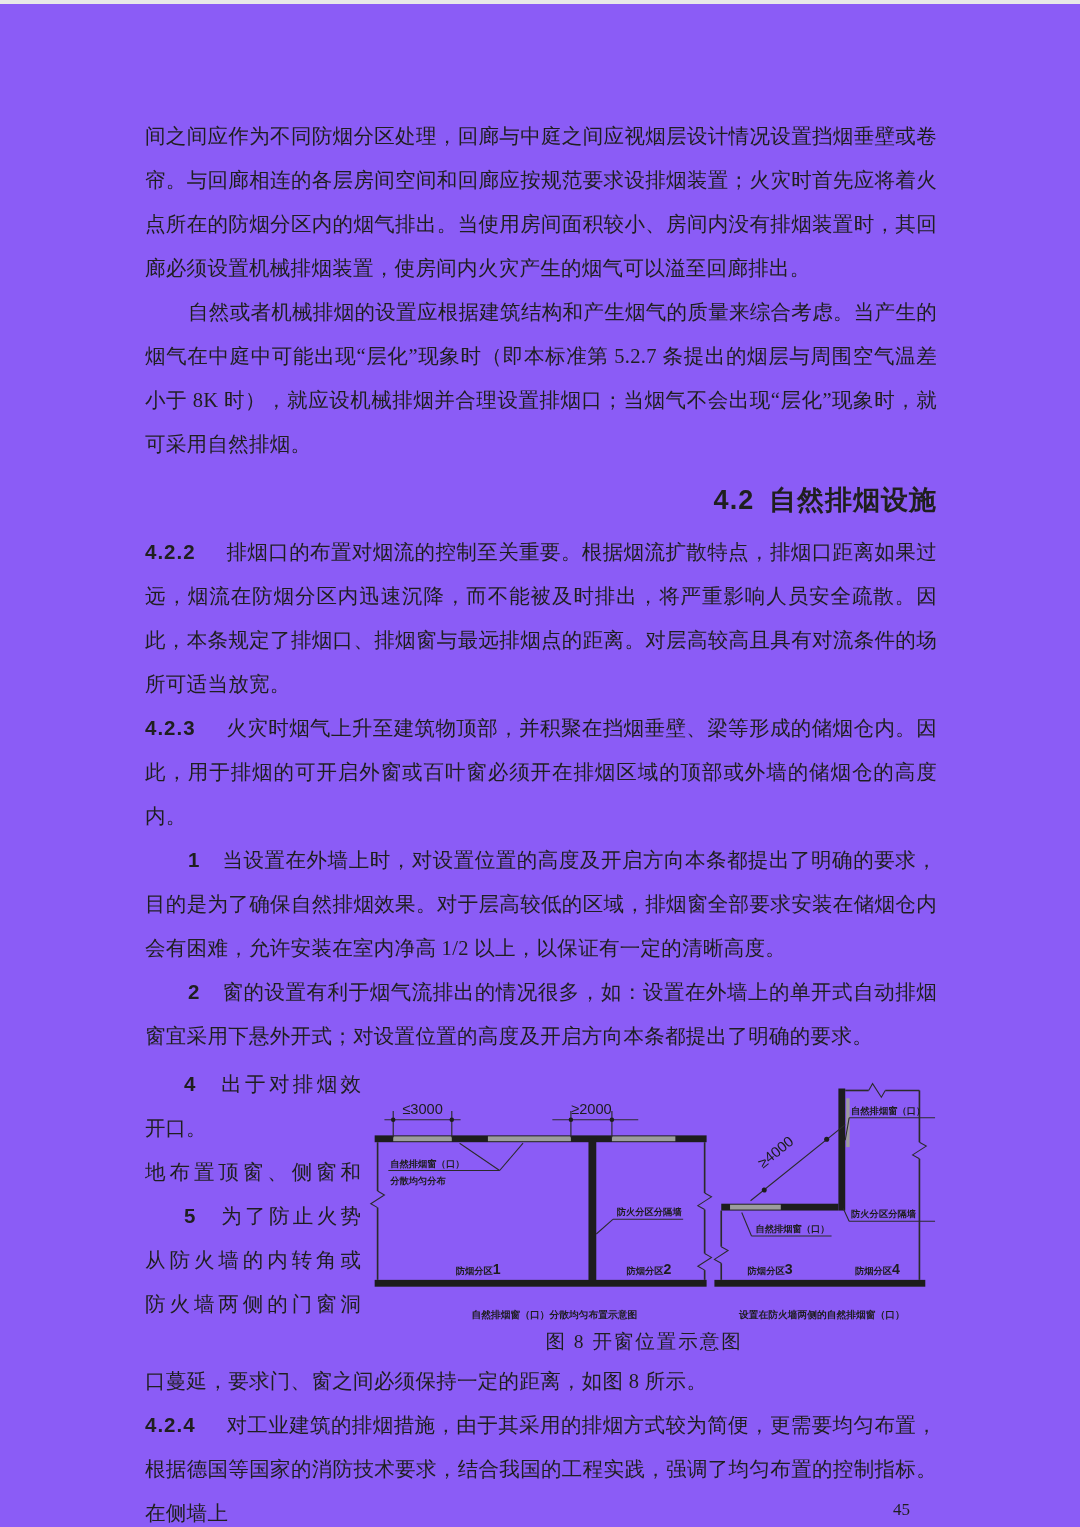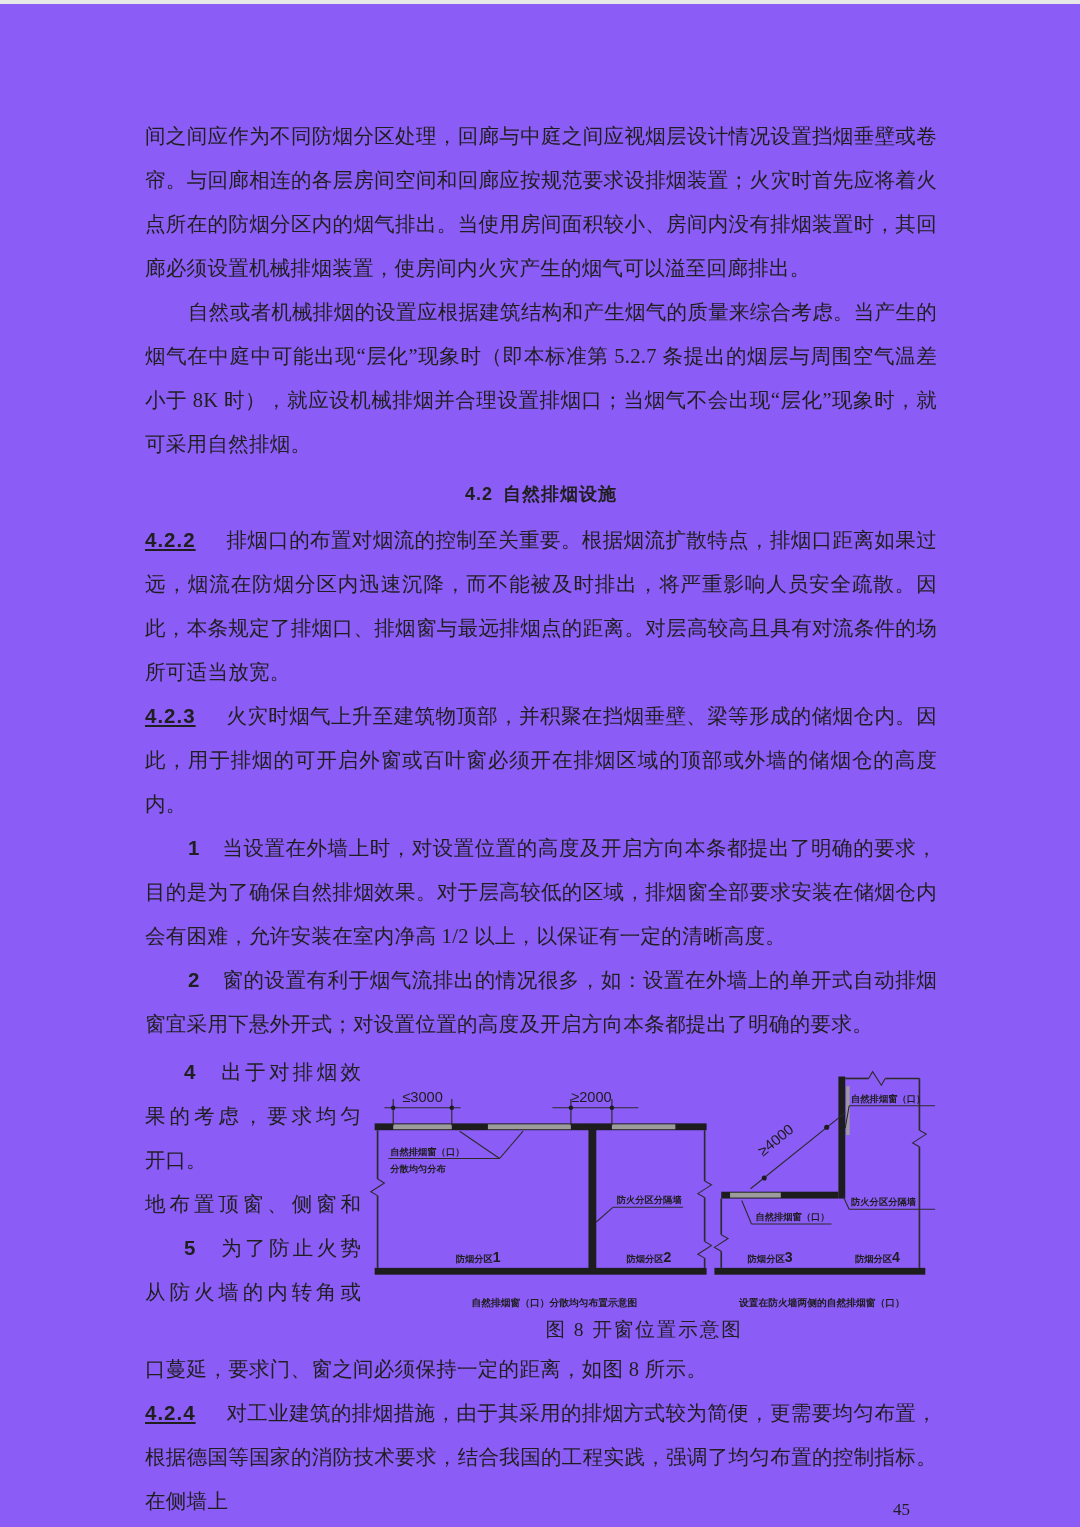--- a/index.html
+++ b/index.html
@@ -23,31 +23,30 @@
     line-height:44px;
     text-align:justify;
     letter-spacing:0.3px;
   }
   .indent{text-indent:2.1em;}
   .secnum{
     font-family:"Liberation Sans","DejaVu Sans",sans-serif;
     font-weight:bold;
     margin-right:1.5em;
     letter-spacing:1px;
-    text-decoration:underline;
   }
   .itemnum{
     font-family:"Liberation Sans","DejaVu Sans",sans-serif;
     font-weight:bold;
     margin-right:1.1em;
   }
   h2.heading{
     margin:16px 0 12px 0;
-    text-align:center;
-    font-size:18px;
+    text-align:right;
+    font-size:27px;
     font-weight:bold;
     letter-spacing:1px;
   }
   h2.heading .hnum{
     font-family:"Liberation Sans","DejaVu Sans",sans-serif;
     margin-right:0.55em;
   }
   .figrow{display:flex;margin-top:4px;}
   .figcol{
     width:216px;
@@ -104,25 +103,25 @@
 
     <p class="para"><span class="secnum">4.2.3</span><span>火灾时烟气上升至建筑物顶部，并积聚在挡烟垂壁、梁等形成的储烟仓内。因此，用于排烟的可开启外窗或百叶窗必须开在排烟区域的顶部或外墙的储烟仓的高度内。</span></p>
 
     <p class="para indent"><span class="itemnum">1</span><span>当设置在外墙上时，对设置位置的高度及开启方向本条都提出了明确的要求，目的是为了确保自然排烟效果。对于层高较低的区域，排烟窗全部要求安装在储烟仓内会有困难，允许安装在室内净高 1/2 以上，以保证有一定的清晰高度。</span></p>
 
     <p class="para indent"><span class="itemnum">2</span><span>窗的设置有利于烟气流排出的情况很多，如：设置在外墙上的单开式自动排烟窗宜采用下悬外开式；对设置位置的高度及开启方向本条都提出了明确的要求。</span></p>
 
     <div class="figrow">
       <div class="figcol">
         <div class="line numline"><span class="itemnum">4</span><span>出于对排烟效</span></div>
-        <div class="line">果的考虑，要求均匀</div>
         <div class="line short">开口。</div>
         <div class="line">地布置顶窗、侧窗和</div>
         <div class="line numline"><span class="itemnum">5</span><span>为了防止火势</span></div>
         <div class="line">从防火墙的内转角或</div>
+        <div class="line">防火墙两侧的门窗洞</div>
       </div>
 
       <div class="figwrap">
         <svg width="576" height="293" viewBox="0 0 590 300">
 
           <g>
 
             <rect class="wall" x="14" y="71" width="340" height="7"></rect>
             <rect class="win" x="33" y="72" width="60" height="5"></rect>
             <rect class="win" x="130" y="72" width="85" height="5"></rect>

